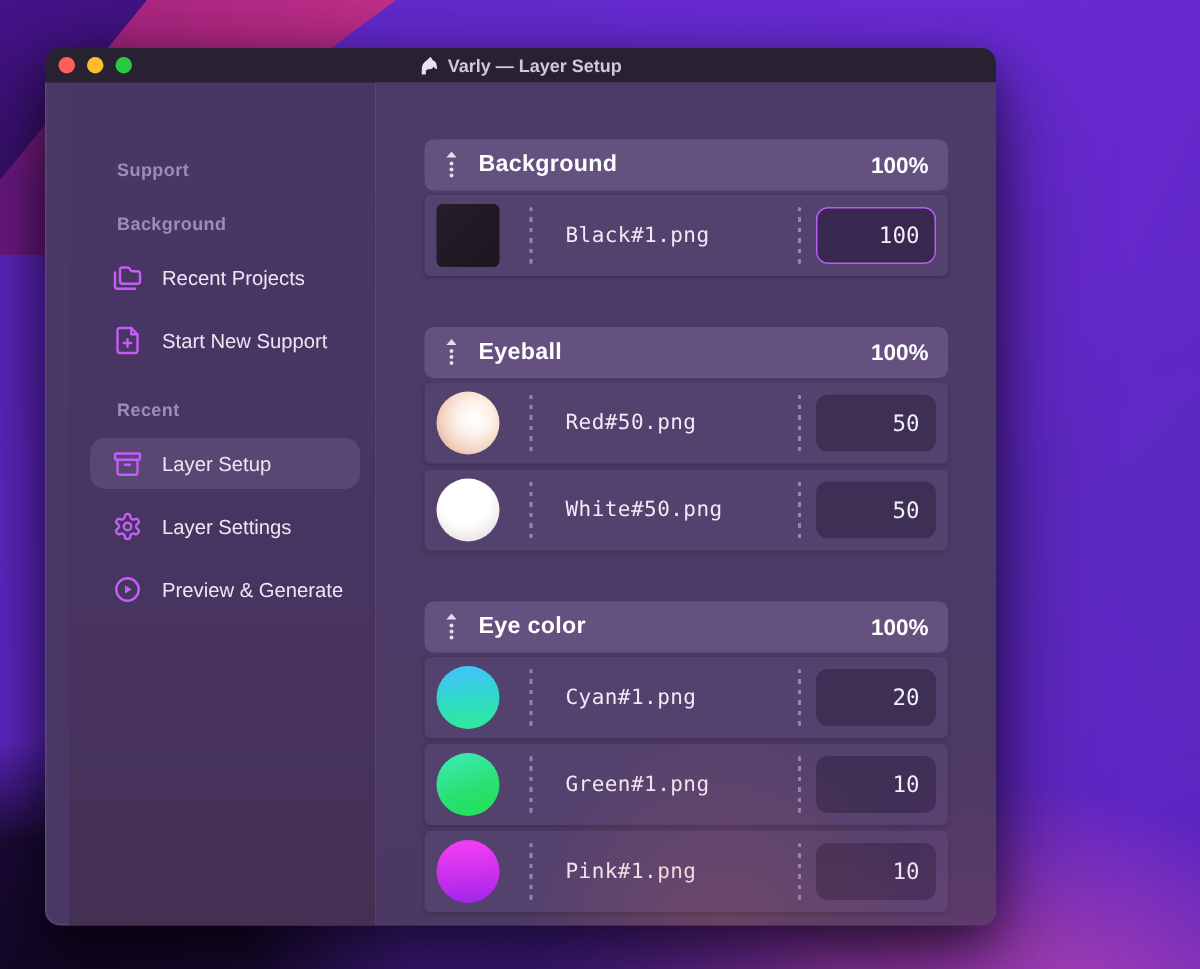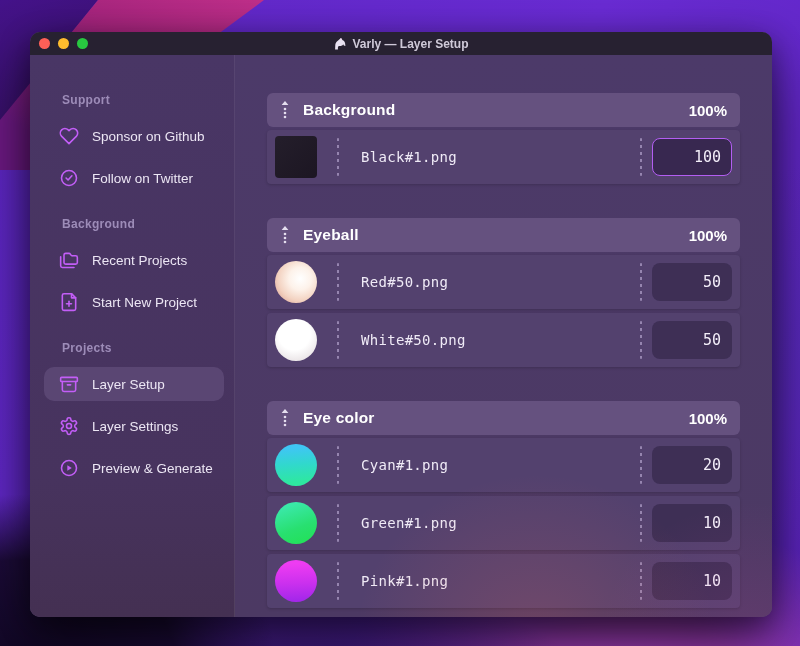--- a/index.html
+++ b/index.html
@@ -18,42 +18,42 @@
   
   .wp-dark    { position:absolute; left:0; top:0; width:110px; height:130px;
                 background:linear-gradient(160deg,#45138b,#33105e);
                 clip-path:polygon(0 0,98px 0,0 122px); }
   .wp-magenta { position:absolute; left:0; top:0; width:340px; height:170px;
                 background:linear-gradient(210deg,#cb3390 0%, #a8257f 45%, #6f1a86 85%);
                 clip-path:polygon(98px 0, 264px 0, 34px 170px, 0 170px, 0 120px); }
 
   
   .window {
-    position:absolute; left:30px; top:32px; width:742px; height:585px;
+    position:absolute; left:30px; top:32px; width:634px; height:585px;
     border-radius:10px; overflow:hidden; background:#4a3766;
     box-shadow:0 30px 70px rgba(0,0,0,.55), 0 10px 30px rgba(0,0,0,.45),
                inset 0 0 0 1px rgba(255,255,255,.09);
     display:flex; flex-direction:column;
   }
   .titlebar { height:23px; flex:0 0 23px; background:#272131; position:relative;
               display:flex; align-items:center; }
   .traffic { display:flex; gap:8px; padding-left:9px; position:relative; z-index:2; }
   .light { width:11px; height:11px; border-radius:50%; border:none; padding:0; cursor:default; }
   .light.close { background:#ff5f57; } .light.min { background:#febc2e; } .light.max { background:#28c840; }
   .title-wrap { position:absolute; left:0; right:0; top:0; bottom:0;
                 display:flex; justify-content:center; align-items:center; gap:5px;
                 font-weight:700; font-size:12px; color:#cfc9d8; }
   .title-icon { width:14px; height:14px; display:inline-flex; }
 
   .winbody { flex:1; display:flex; min-height:0; }
 
   
-  .sidebar { flex:0 0 205px; width:205px; padding-top:34px;
+  .sidebar { flex:0 0 205px; width:205px; padding-top:47px;
              background:linear-gradient(180deg,#493665 0%,#47335e 75%,#443052 100%);
-             border-right:1px solid rgba(255,255,255,.08); }
+             border-right:1px solid rgba(255,255,255,.08);margin-left:16px; }
   .section-label { font-size:12px; font-weight:700; color:#9d8cb8; letter-spacing:.3px;
                    margin:22px 0 12px 32px; }
   .sidebar section:first-child .section-label { margin-top:4px; }
   .side-item { display:flex; align-items:center; gap:13px;
                margin:0 10px 8px 14px; padding:7px 10px 7px 15px; border-radius:8px;
                color:#ece6f4; font-size:13.5px; cursor:default; }
   .side-item.selected { background:#5a4673;border-radius:10px; }
   .side-icon { width:20px; height:20px; color:#c35ef7; display:flex; flex:0 0 20px; }
   .side-icon svg { width:20px; height:20px; }
 
@@ -119,40 +119,20 @@
           </svg>
       </span>
       <span>Varly — Layer Setup</span>
     </div>
   </div>
 
   <div class="winbody">
     <aside class="sidebar">
   <section>
     <div class="section-label">Support</div>
-    <div>
-  <div class="side-item">
-    <span class="side-icon">
-                <svg viewBox="0 0 24 24" fill="none" stroke="currentColor" stroke-width="1.9" stroke-linecap="round" stroke-linejoin="round">
-                  <path d="M20.8 4.6a5.5 5.5 0 0 0-7.8 0L12 5.7l-1-1.1a5.5 5.5 0 0 0-7.8 7.8l1 1L12 21.2l7.8-7.8 1-1a5.5 5.5 0 0 0 0-7.8z"></path>
-                </svg>
-              </span>
-    <span class="side-label">Sponsor on Github</span>
-  </div>
-
-  <div class="side-item">
-    <span class="side-icon">
-                <svg viewBox="0 0 24 24" fill="none" stroke="currentColor" stroke-width="1.9" stroke-linecap="round" stroke-linejoin="round">
-                  <circle cx="12" cy="12" r="9"></circle>
-                  <path d="m8.5 12 2.4 2.4 4.6-5"></path>
-                </svg>
-              </span>
-    <span class="side-label">Follow on Twitter</span>
-  </div>
-</div>
   </section>
 
   <section>
     <div class="section-label">Background</div>
     <div>
   <div class="side-item">
     <span class="side-icon">
                 <svg viewBox="0 0 24 24" fill="none" stroke="currentColor" stroke-width="1.9" stroke-linecap="round" stroke-linejoin="round">
                   <path d="M20 17a2 2 0 0 0 2-2V9a2 2 0 0 0-2-2h-3.9a2 2 0 0 1-1.69-.9l-.81-1.2A2 2 0 0 0 11.93 4H8a2 2 0 0 0-2 2v9a2 2 0 0 0 2 2Z"></path>
                   <path d="M2 8v11a2 2 0 0 0 2 2h14"></path>
@@ -163,27 +143,27 @@
 
   <div class="side-item">
     <span class="side-icon">
                 <svg viewBox="0 0 24 24" fill="none" stroke="currentColor" stroke-width="1.9" stroke-linecap="round" stroke-linejoin="round">
                   <path d="M15 2H6a2 2 0 0 0-2 2v16a2 2 0 0 0 2 2h12a2 2 0 0 0 2-2V7Z"></path>
                   <path d="M15 2v5h5"></path>
                   <path d="M12 11v6"></path>
                   <path d="M9 14h6"></path>
                 </svg>
               </span>
-    <span class="side-label">Start New Project</span>
+    <span class="side-label">Start New Support</span>
   </div>
 </div>
   </section>
 
   <section>
-    <div class="section-label">Projects</div>
+    <div class="section-label">Recent</div>
     <div>
   <div class="side-item selected">
     <span class="side-icon">
                 <svg viewBox="0 0 24 24" fill="none" stroke="currentColor" stroke-width="1.9" stroke-linecap="round" stroke-linejoin="round">
                   <rect x="2" y="4" width="20" height="5" rx="1"></rect>
                   <path d="M4 9v10a2 2 0 0 0 2 2h12a2 2 0 0 0 2-2V9"></path>
                   <path d="M10 13h4"></path>
                 </svg>
               </span>
     <span class="side-label">Layer Setup</span>

